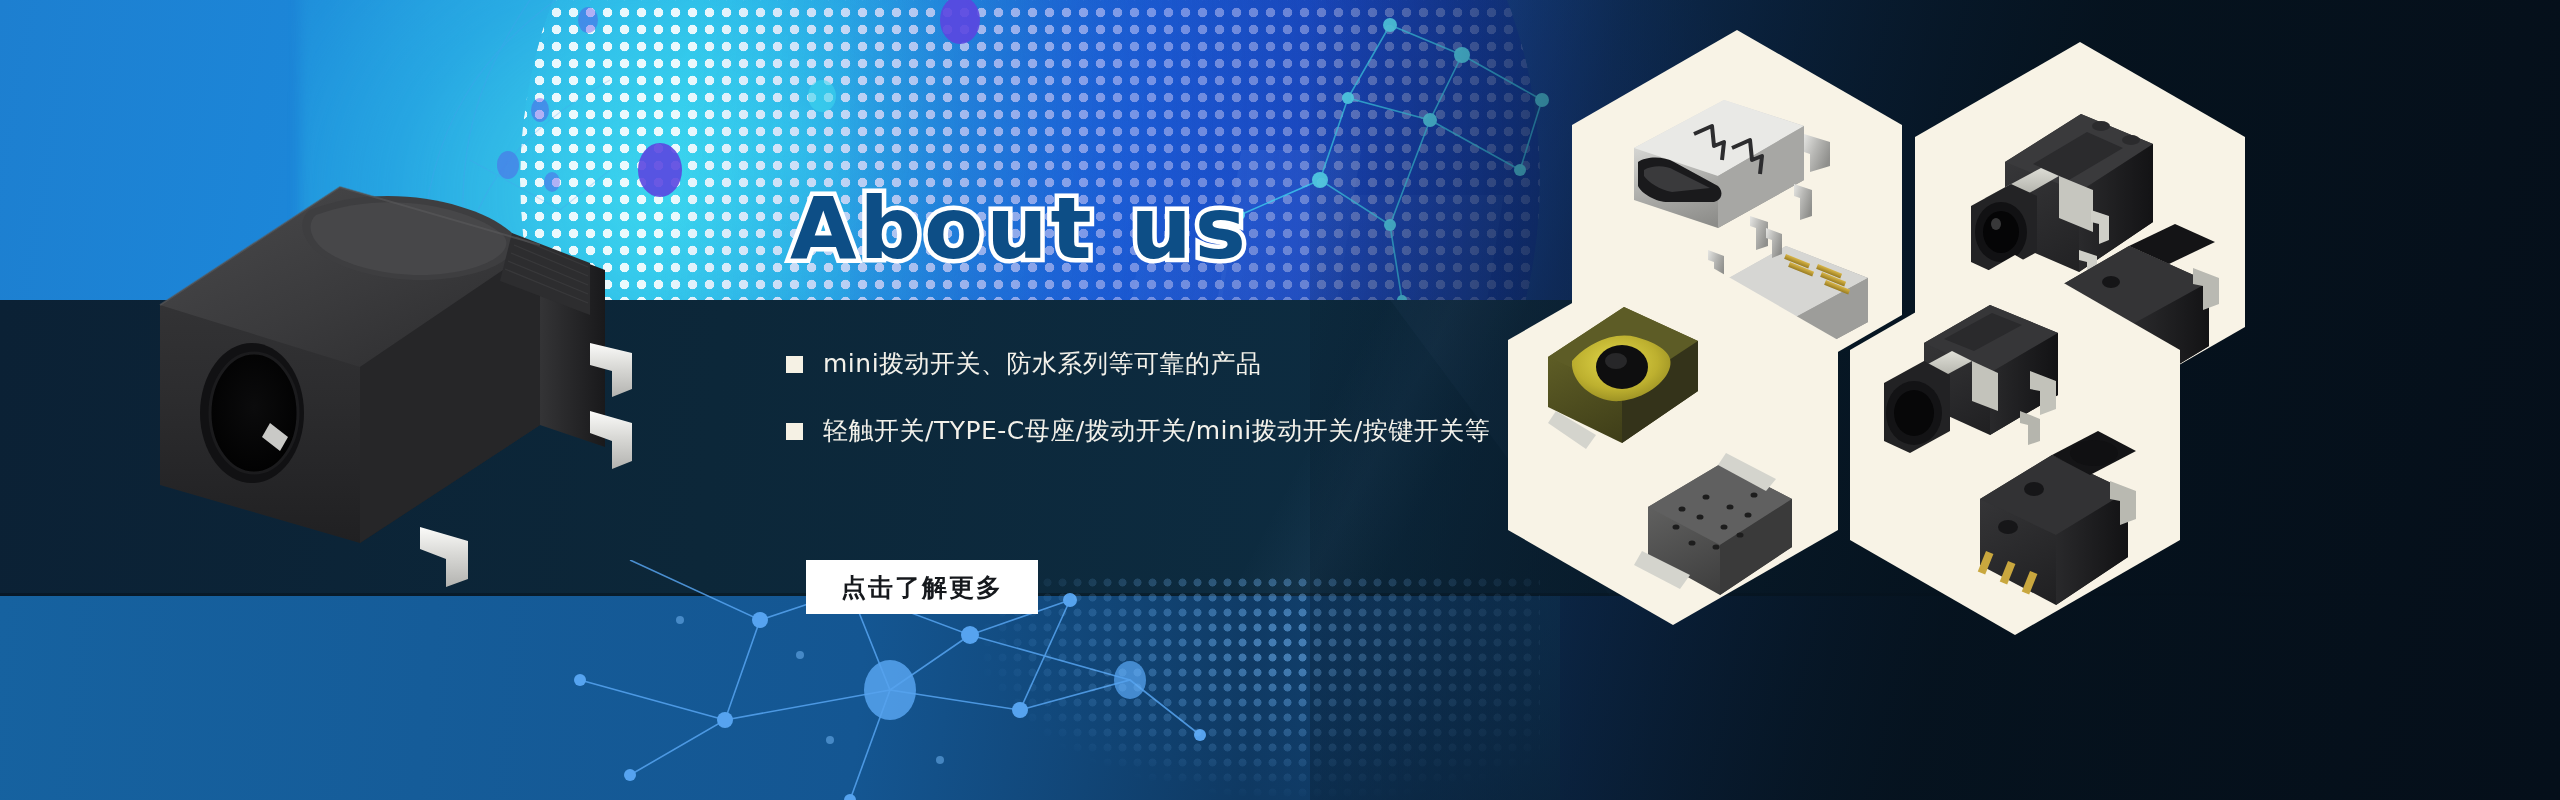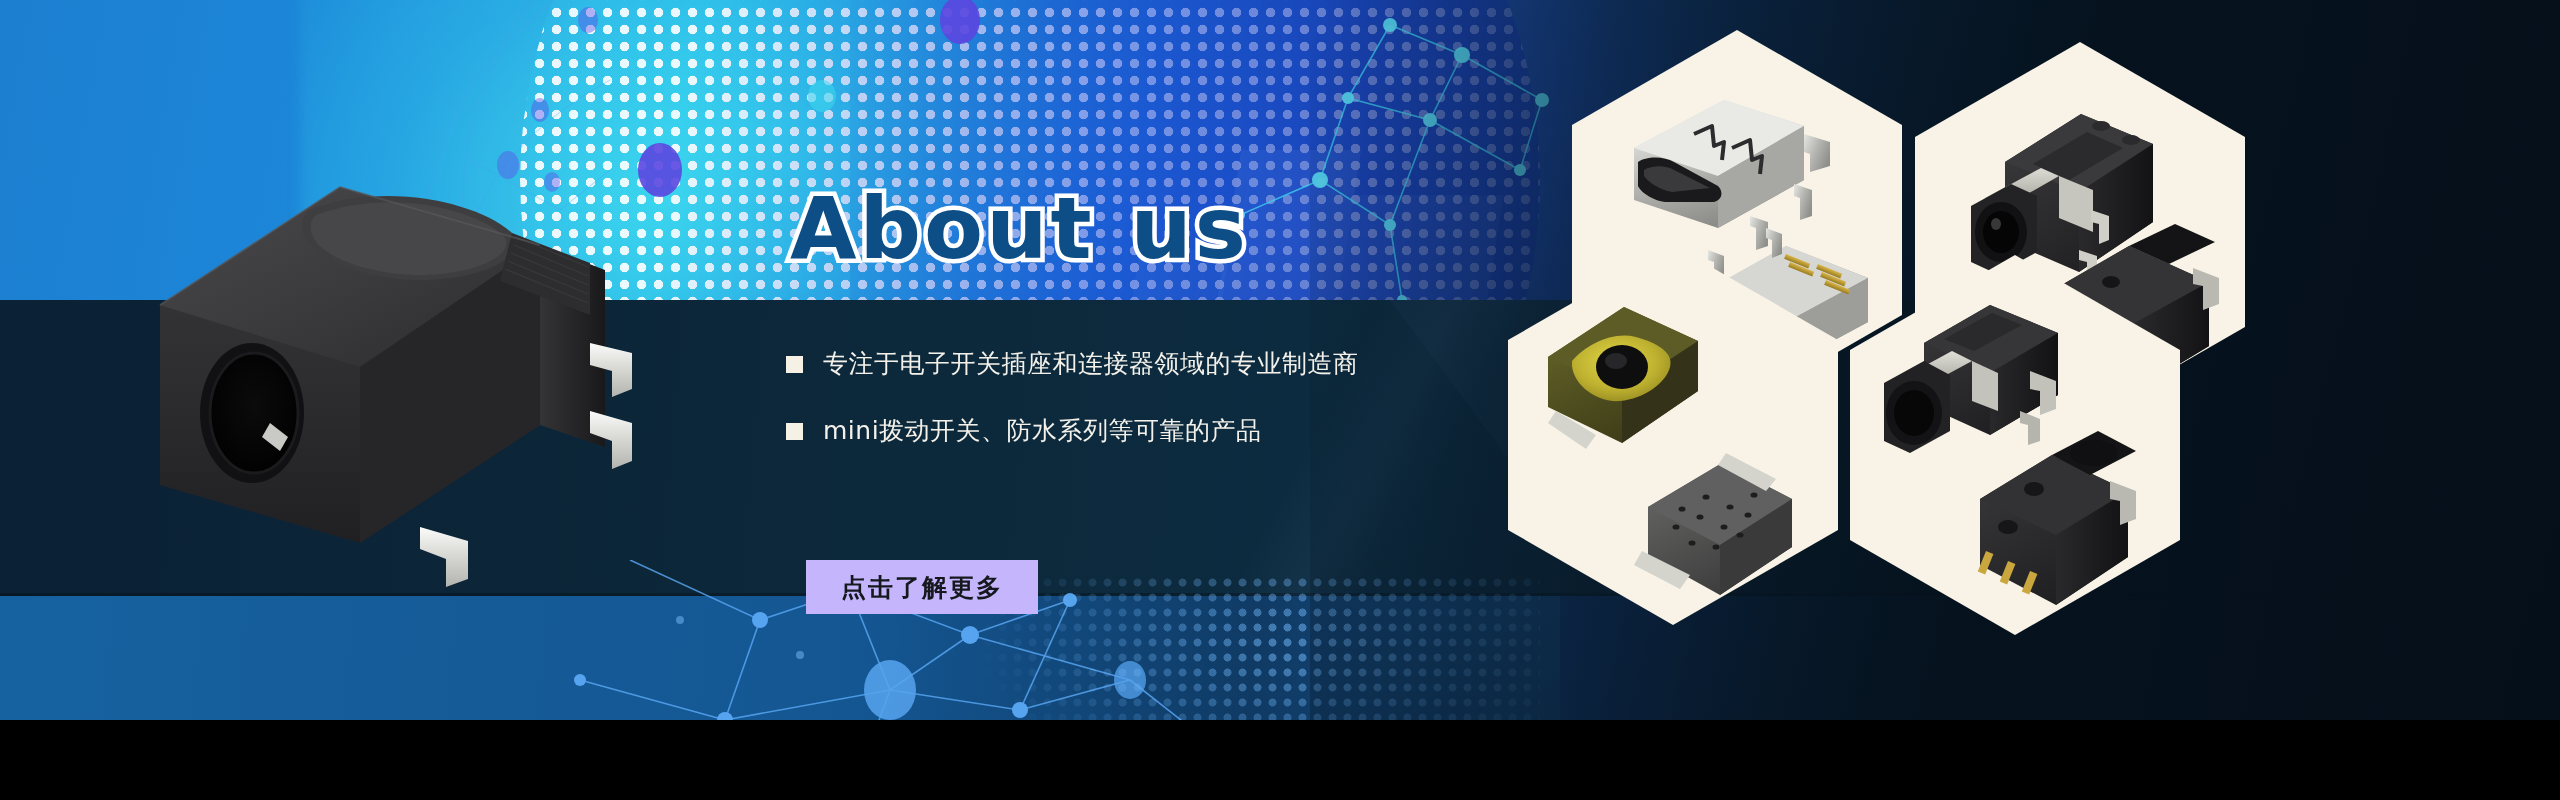--- a/index.html
+++ b/index.html
@@ -1,20 +1,20 @@
 <!DOCTYPE html>
 <html><head>
 <meta charset="utf-8">
 <style>
   html,body{margin:0;padding:0;background:#000;}
   body{font-family:"Liberation Sans","DejaVu Sans",sans-serif;}
 
   #banner{
     position:relative;
-    width:2560px;height:720px;
+    width:2560px;height:800px;
     overflow:hidden;
     background:#081c2e;
   }
 
   
   .bg-base{
     position:absolute;inset:0;
     background:
       linear-gradient(100deg,
         #1d7fd0 0%,
@@ -133,21 +133,21 @@
   }
   .bullet .txt{
     color:#f3f1ea;font-size:25px;line-height:1.2;letter-spacing:.5px;
     font-family:"DejaVu Sans","Liberation Sans",sans-serif;
     white-space:nowrap;
   }
 
   .cta{
     position:absolute;left:806px;top:560px;
     width:232px;height:54px;
-    background:#c4b5fd;
+    background:#ffffff;
     display:flex;align-items:center;justify-content:center;
     color:#15181c;font-size:25px;font-weight:bold;letter-spacing:2px;
     font-family:"DejaVu Sans","Liberation Sans",sans-serif;
     cursor:pointer;border:0;
   }
 
   
   .hexwrap{position:absolute;left:1560px;top:0;width:1000px;height:800px;}
   .hex{
     position:absolute;
@@ -327,25 +327,25 @@
     <path d="M300 352 L348 366 L348 404 L326 412 L326 384 L300 374 Z" fill="url(#pinG)"></path>
 
     <polyline points="40,130 220,12 420,70" fill="none" stroke="#5a5a5c" stroke-width="2" opacity=".6"></polyline>
   </svg>
 
   <div class="title"><span>About</span><span class="gap"></span><span>us</span></div>
 
   <div class="bullets">
     <div class="bullet">
       <span class="sq"></span>
-      <span class="txt">专注于电子开关插座和连接器领域的专业制造商</span>
+      <span class="txt">mini拨动开关、防水系列等可靠的产品</span>
     </div>
     <div class="bullet">
       <span class="sq"></span>
-      <span class="txt">mini拨动开关、防水系列等可靠的产品</span>
+      <span class="txt">轻触开关/TYPE-C母座/拨动开关/mini拨动开关/按键开关等</span>
     </div>
   </div>
 
   <div class="cta">
     <span>点击了解更多</span>
   </div>
 
   <div class="hexwrap">
 
     <div class="hex hex-tc">

